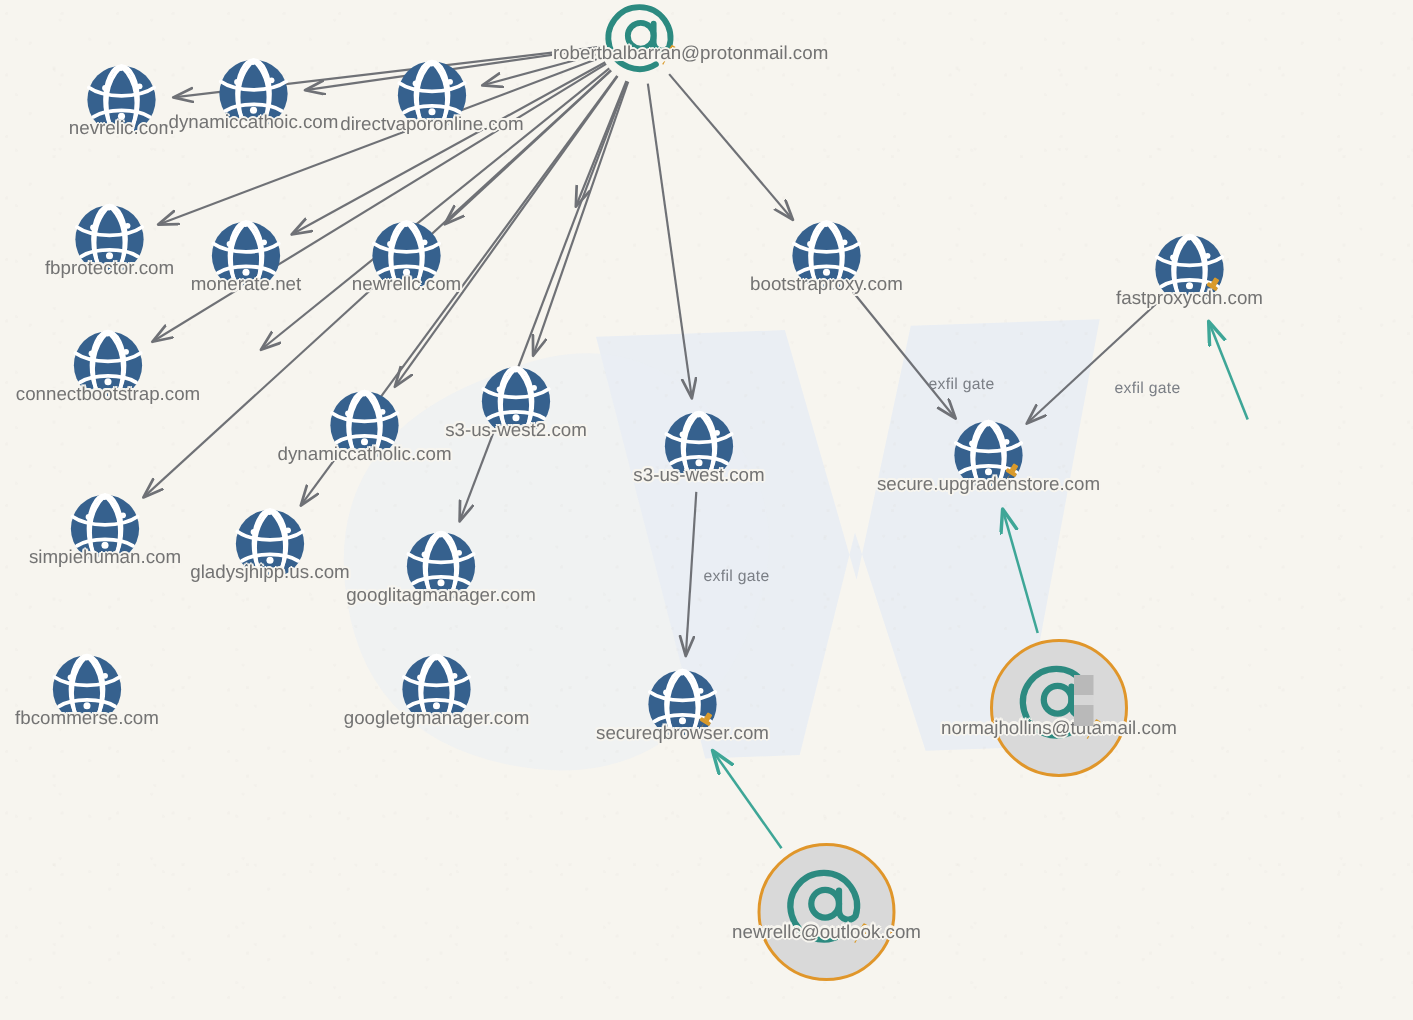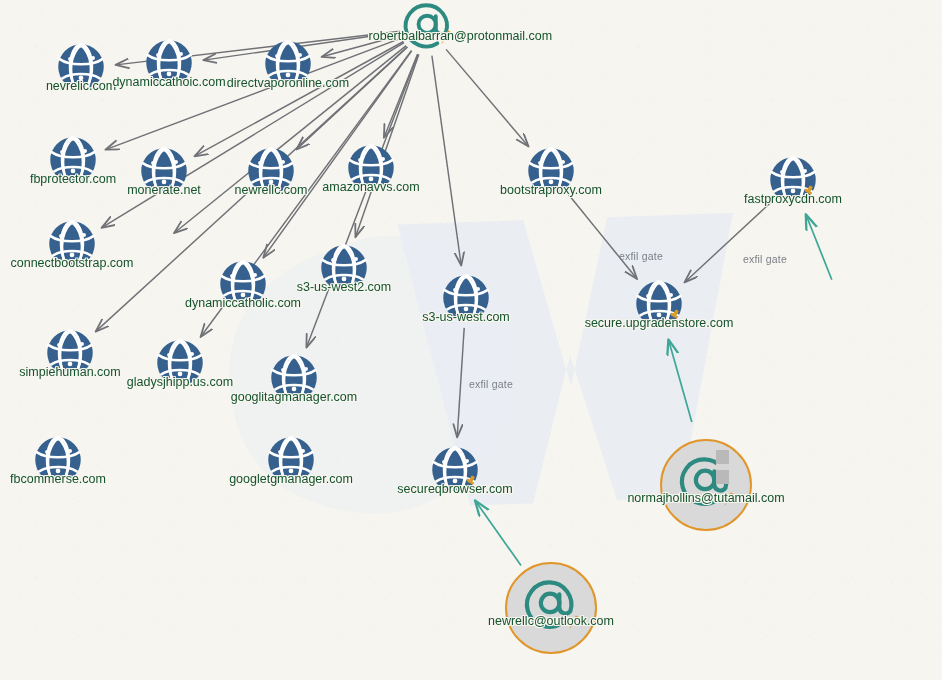--- a/index.html
+++ b/index.html
@@ -24,21 +24,21 @@
     opacity:.9;
   }
   #watermark{position:absolute;left:0;top:0;z-index:0;pointer-events:none;}
   #edge-layer{position:absolute;left:0;top:0;z-index:2;pointer-events:none;}
   #node-layer{position:absolute;left:0;top:0;width:942px;height:680px;z-index:3;}
 
   .node{position:absolute;transform:translate(-50%,-50%);}
   .node .glyph{position:relative;display:block;}
   .node .label{
     position:absolute;left:50%;transform:translateX(-50%);
-    white-space:nowrap;font-size:12.5px;color:#14532d;
+    white-space:nowrap;font-size:12.5px;color:#737373;
     text-shadow:
       -1.4px 0 #f7f5ef, 1.4px 0 #f7f5ef, 0 -1.4px #f7f5ef, 0 1.4px #f7f5ef,
       -1px -1px #f7f5ef, 1px -1px #f7f5ef, -1px 1px #f7f5ef, 1px 1px #f7f5ef;
   }
   .node.domain .label{top:38px;}
   .node.email-root .label{top:30px;left:110%;transform:translateX(-50%);}
   .node.email .label{top:52px;}
 
   .pin{position:absolute;width:17px;height:17px;}
 
@@ -222,39 +222,20 @@
     </g>
     <g fill="#ffffff">
       <circle cx="32" cy="45.5" r="2.9"></circle>
             <circle cx="18.6" cy="22.3" r="2.5"></circle>
       <circle cx="46.8" cy="21.0" r="2.4"></circle>
             <circle cx="31.6" cy="6.2" r="2.2"></circle>
     </g>
   </svg></span>
       <span class="label">newrellc.com</span>
     </div>
-    <div class="node domain" style="left: 371px; top: 170px;">
-      <span class="glyph"><svg width="52" height="52" viewBox="0 0 64 64">
-    <circle cx="32" cy="32" r="28" fill="#36618e"></circle>
-    <g fill="none" stroke="#ffffff" stroke-width="3.1" stroke-linecap="round">
-      <ellipse cx="32" cy="32" rx="13.5" ry="27.6"></ellipse>
-      <path d="M5.2 22 C18 31, 46 31, 58.8 22"></path>
-      <path d="M9 46 C20 39, 44 39, 55 46"></path>
-      <path d="M32 4.6 C20 16, 16 34, 24 59"></path>
-      <path d="M32 4.6 C44 16, 48 34, 40 59"></path>
-    </g>
-    <g fill="#ffffff">
-      <circle cx="32" cy="45.5" r="2.9"></circle>
-            <circle cx="18.6" cy="22.3" r="2.5"></circle>
-      <circle cx="46.8" cy="21.0" r="2.4"></circle>
-            <circle cx="31.6" cy="6.2" r="2.2"></circle>
-    </g>
-  </svg></span>
-      <span class="label">amazonavvs.com</span>
-    </div>
     <div class="node domain" style="left: 551px; top: 173px;">
       <span class="glyph"><svg width="52" height="52" viewBox="0 0 64 64">
     <circle cx="32" cy="32" r="28" fill="#36618e"></circle>
     <g fill="none" stroke="#ffffff" stroke-width="3.1" stroke-linecap="round">
       <ellipse cx="32" cy="32" rx="13.5" ry="27.6"></ellipse>
       <path d="M5.2 22 C18 31, 46 31, 58.8 22"></path>
       <path d="M9 46 C20 39, 44 39, 55 46"></path>
       <path d="M32 4.6 C20 16, 16 34, 24 59"></path>
       <path d="M32 4.6 C44 16, 48 34, 40 59"></path>
     </g>
@@ -509,21 +490,21 @@
   </svg></span>
       <span class="pin" style="left:32px;top:30px"><svg width="17" height="17" viewBox="0 0 24 24">
     <g transform="rotate(32 12 12)">
       <rect x="9.4" y="1.6" width="5.2" height="7.2" rx="1" fill="#d99a2b"></rect>
       <rect x="6.6" y="8.4" width="10.8" height="3.9" rx="1.3" fill="#d99a2b"></rect>
       <path d="M12 12.3 L12.6 21.8 L11.4 21.8 Z" fill="#d99a2b"></path>
     </g>
   </svg></span>
       <span class="label">secureqbrowser.com</span>
     </div>
-    <div class="node email" style="left: 706px; top: 485px;">
+    <div class="node email" style="left: 706px; top: 472px;">
       <span class="glyph">
         <span style="display:block;width:92px;height:92px;border-radius:50%;
           background:#d9d9d9;border:2.2px solid #e0962a;
           box-sizing:border-box;position:relative;">
           <span style="position:absolute;left:50%;top:50%;transform:translate(-50%,-52%)">
             <svg width="58" height="58" viewBox="0 0 64 64">
     <g fill="none" stroke="#2c8a80" stroke-width="4.6" stroke-linecap="round">
       <circle cx="31" cy="30" r="10.2"></circle>
       <path d="M41.2 20.4 L41.2 35.6 a6.8 6.8 0 0 0 12.2 3.4
                A24.5 24.5 0 1 0 43 52.6"></path>

